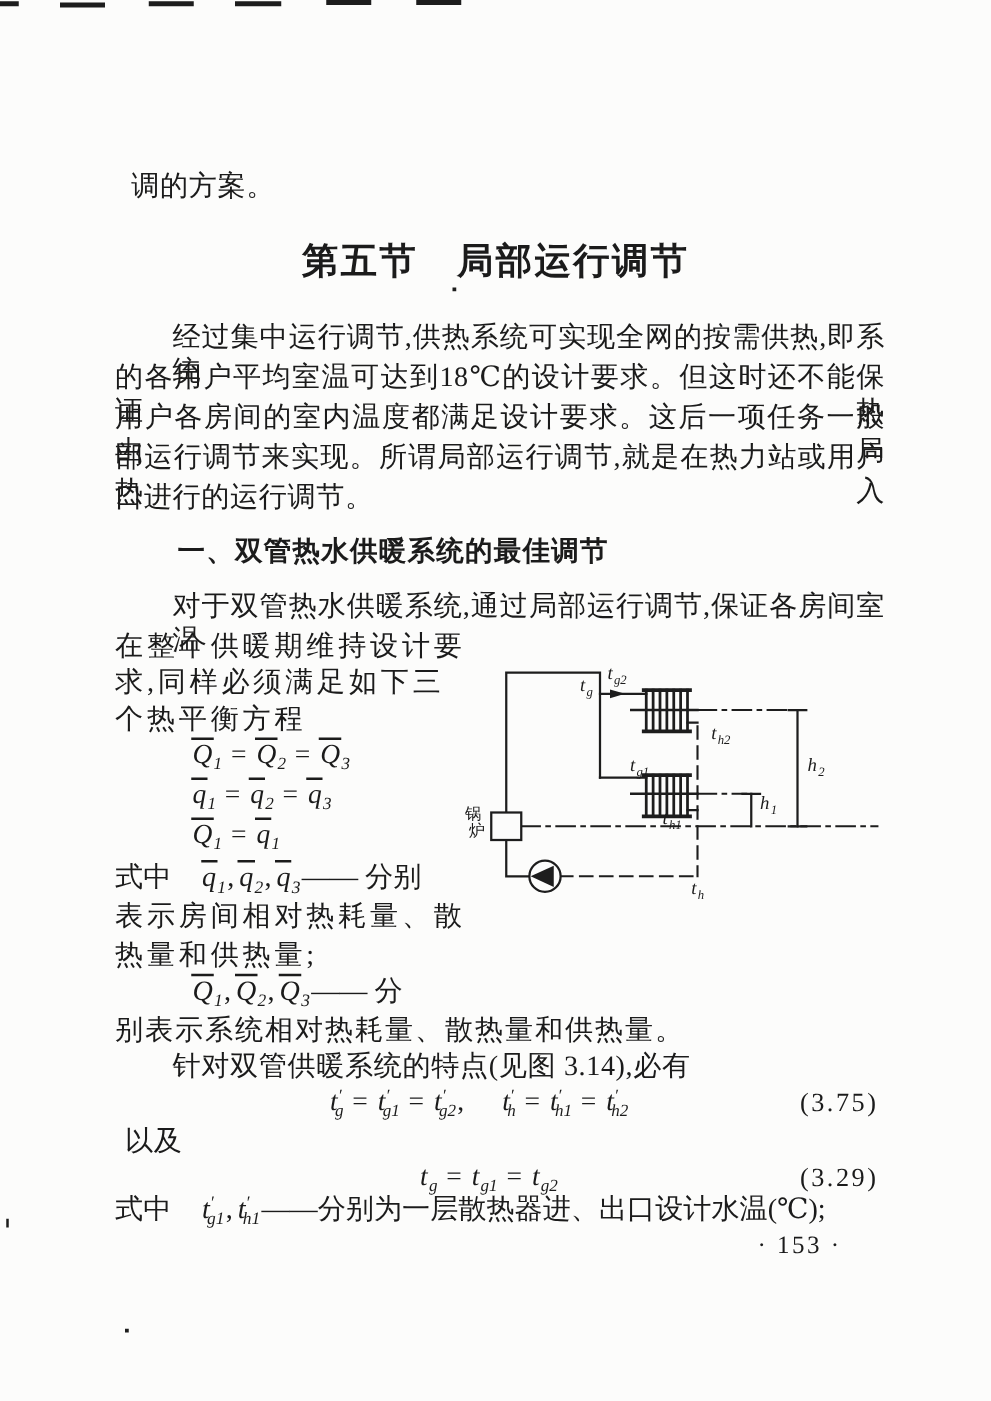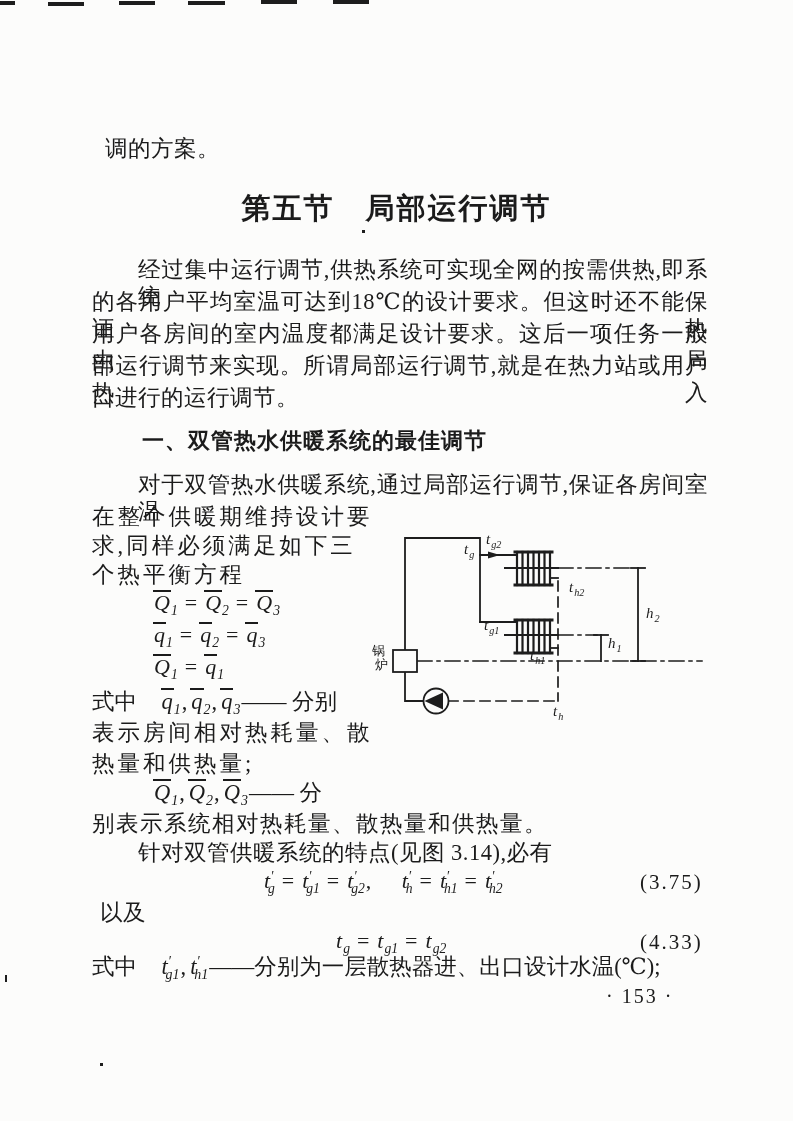--- a/index.html
+++ b/index.html
@@ -80,21 +80,21 @@
   <div class="abs eqline" style="left:152px;top:777px;font-size:22.5px;"><span><span class="var"><span class="base bar">Q</span><span class="sb">1</span></span><span class="op" style="margin: 0px 2px 0px 0px;">,</span><span class="var"><span class="base bar">Q</span><span class="sb">2</span></span><span class="op" style="margin: 0px 2px 0px 0px;">,</span><span class="var"><span class="base bar">Q</span><span class="sb">3</span></span></span><span class="txtseg">—— 分</span></div>
   <div class="abs wideline" style="left:92px;top:808px;">别表示系统相对热耗量、散热量和供热量。</div>
   <div class="abs body-line" style="left:138px;top:839px;">针对双管供暖系统的特点(见图 3.14),必有</div>
 
   <div class="abs eqline" style="left:262px;top:868px;"><span class="var"><span class="base">t</span><span class="pr">′</span><span class="sb tuck">g</span></span><span class="op">=</span><span class="var"><span class="base">t</span><span class="pr">′</span><span class="sb tuck">g1</span></span><span class="op">=</span><span class="var"><span class="base">t</span><span class="pr">′</span><span class="sb tuck">g2</span></span><span class="op" style="margin: 0px 2px 0px 0px;">,</span><span class="mgap" style="width: 1.2em;"></span><span class="var"><span class="base">t</span><span class="pr">′</span><span class="sb tuck">h</span></span><span class="op">=</span><span class="var"><span class="base">t</span><span class="pr">′</span><span class="sb tuck">h1</span></span><span class="op">=</span><span class="var"><span class="base">t</span><span class="pr">′</span><span class="sb tuck">h2</span></span></div>
   <div class="abs eqnum" style="left:640px;top:870px;">(3.75)</div>
 
   <div class="abs body-line" style="left:100px;top:899px;">以及</div>
 
   <div class="abs eqline" style="left:334px;top:928px;"><span class="var"><span class="base">t</span><span class="sb">g</span></span><span class="op">=</span><span class="var"><span class="base">t</span><span class="sb">g1</span></span><span class="op">=</span><span class="var"><span class="base">t</span><span class="sb">g2</span></span></div>
-  <div class="abs eqnum" style="left:640px;top:930px;">(4.33)</div>
+  <div class="abs eqnum" style="left:640px;top:930px;">(3.29)</div>
 
   <div class="abs eqline" style="left:92px;top:951px;font-size:22.5px;"><span class="txtseg">式中　</span><span><span class="var"><span class="base">t</span><span class="pr">′</span><span class="sb tuck">g1</span></span><span class="op" style="margin: 0px 2px 0px 0px;">,</span><span class="var"><span class="base">t</span><span class="pr">′</span><span class="sb tuck">h1</span></span></span><span class="txtseg">——分别为一层散热器进、出口设计水温(℃);</span></div>
 
   <div class="abs pagenum" style="left:606px;top:985px;">· 153 ·</div>
 
   <div class="abs" style="left:372px;top:505px;width:340px;height:250px;">
     <svg width="340" height="250" viewBox="0 0 340 250" style="position:absolute;left:0;top:0;" stroke="#1d1d1d" fill="none" stroke-linecap="square">
 
       <g stroke-width="1.8">
         <path d="M33,145 L33,33 L108,33 L108,117"></path>
@@ -159,21 +159,21 @@
       <g>
         <circle cx="64" cy="196" r="12.5" stroke-width="1.8" fill="#fcfcfb"></circle>
         <polygon points="71,187.5 71,204.5 52.5,196" fill="#1d1d1d" stroke="none"></polygon>
       </g>
     </svg>
 
     <div class="abs cnlabel" style="left:0;top:137px;">锅</div>
     <div class="abs cnlabel" style="left:3px;top:151px;">炉</div>
     <div class="abs figlabel" style="left:53px;top:36px;margin-left:37px;"><span class="var"><span class="base">t</span><span class="sb">g</span></span></div>
     <div class="abs figlabel" style="left:112px;top:26px;"><span class="var"><span class="base">t</span><span class="sb">g2</span></span></div>
-    <div class="abs figlabel" style="left:110px;top:112px;"><span class="var"><span class="base">t</span><span class="sb">g1</span></span></div>
+    <div class="abs figlabel" style="left:110px;top:100px;padding-left:20px;"><span class="var"><span class="base">t</span><span class="sb">g1</span></span></div>
     <div class="abs figlabel" style="left:195px;top:74px;"><span class="var"><span class="base">t</span><span class="sb">h2</span></span></div>
     <div class="abs figlabel" style="left:156px;top:142px;"><span class="var"><span class="base">t</span><span class="sb">h1</span></span></div>
     <div class="abs figlabel" style="left:179px;top:198px;"><span class="var"><span class="base">t</span><span class="sb">h</span></span></div>
     <div class="abs figlabel" style="left:272px;top:100px;"><span class="var"><span class="base">h</span><span class="sb">2</span></span></div>
     <div class="abs figlabel" style="left:234px;top:130px;"><span class="var"><span class="base">h</span><span class="sb">1</span></span></div>
   </div>
 
 
 </div>
 

